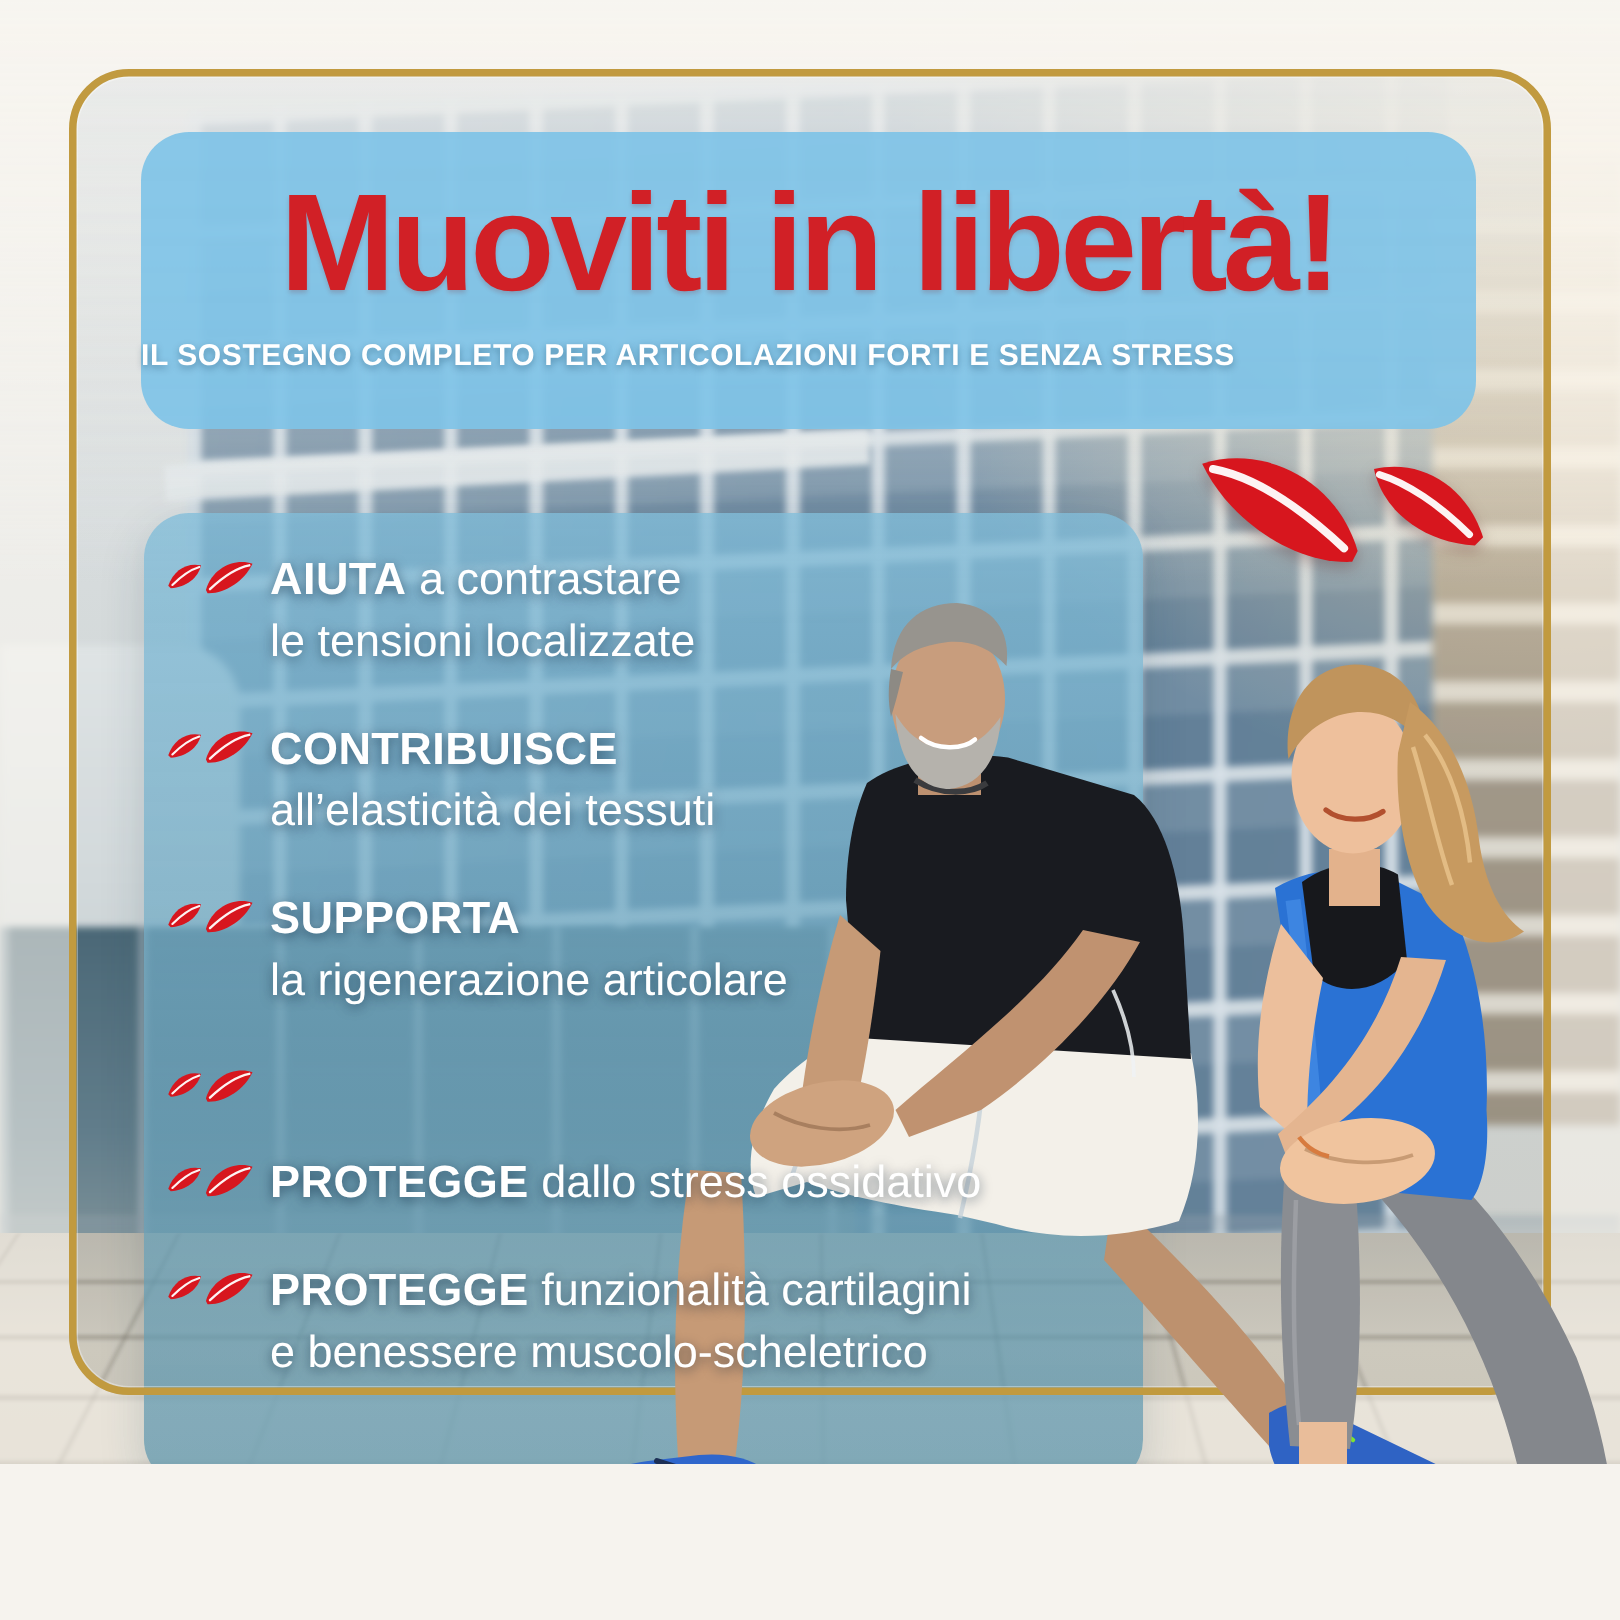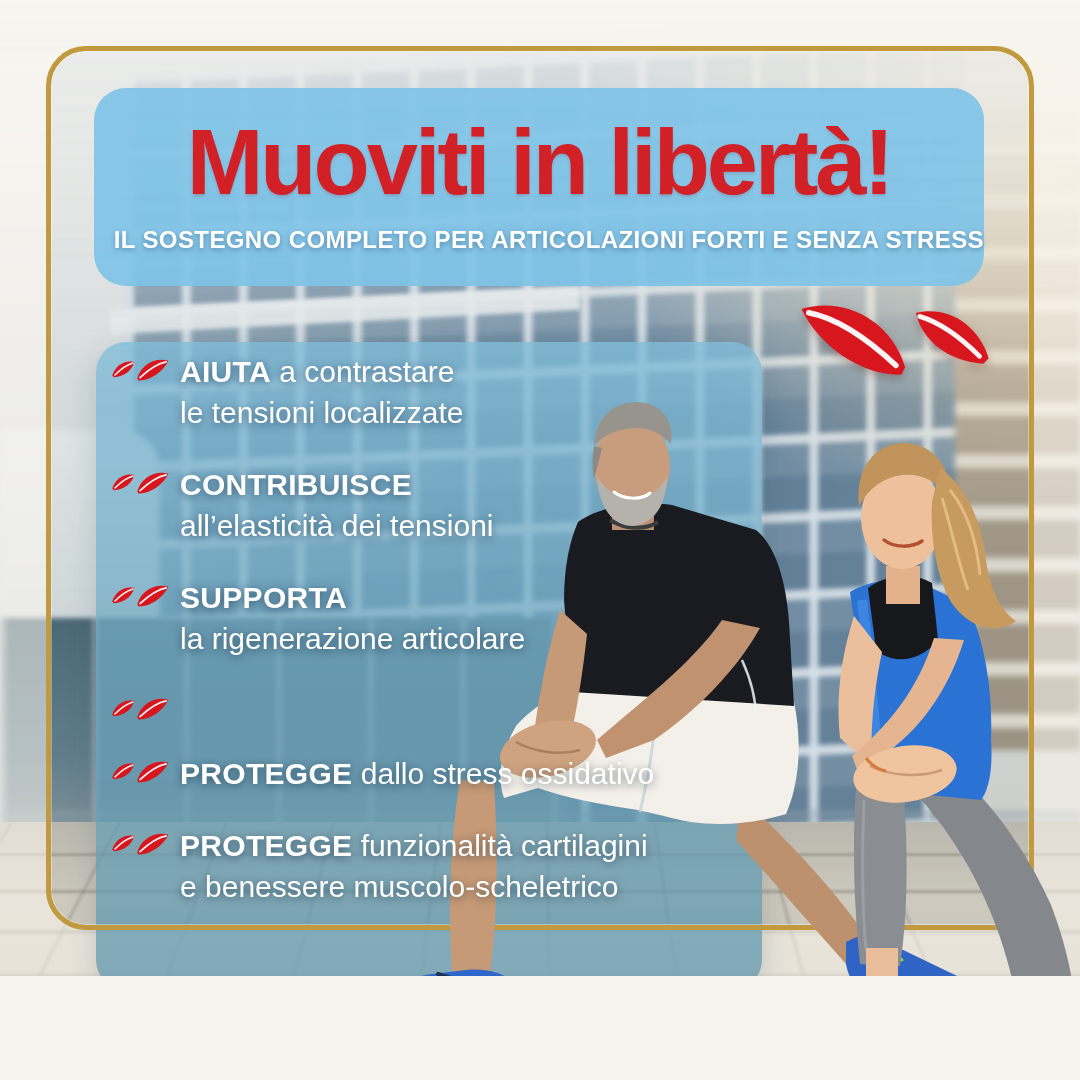--- a/index.html
+++ b/index.html
@@ -51,30 +51,30 @@
   .outer-haze{inset:46px;border-radius:40px;z-index:3;box-shadow:0 0 0 1300px rgba(247,244,239,.58);}
   .frame{inset:46px;border-radius:40px;z-index:5;border:5px solid #c19a3f;
     box-shadow:inset 0 0 0 1px rgba(255,255,255,.35);}
 
   
   .header-panel{left:94px;top:88px;width:890px;height:198px;border-radius:32px;z-index:4;
     background:rgba(127,195,231,.92);}
   .title{position:absolute;left:0;right:0;top:22px;text-align:center;
     font-size:92px;font-weight:700;letter-spacing:-3px;color:#d12026;white-space:nowrap;
     text-shadow:0 2px 3px rgba(120,10,15,.18);}
-  .subtitle{position:absolute;left:0;right:0;top:138px;text-align:right;
-    font-size:24px;font-weight:700;letter-spacing:.4px;color:#ffffff;white-space:nowrap;
+  .subtitle{position:absolute;left:0;right:0;top:138px;text-align:left;
+    font-size:20px;font-weight:700;letter-spacing:.4px;color:#ffffff;white-space:nowrap;
     text-shadow:0 2px 5px rgba(0,40,70,.35);}
 
   
   .content-panel{left:96px;top:342px;width:666px;height:648px;border-radius:30px;z-index:4;
     background:linear-gradient(180deg, rgba(129,188,216,.80) 0%, rgba(108,165,190,.72) 55%, rgba(92,148,170,.74) 100%);
     box-shadow:0 10px 30px rgba(30,60,80,.18);}
   .benefits{left:96px;top:342px;width:666px;height:648px;z-index:7;
-    display:flex;flex-direction:column;gap:31px;padding:9px 0 0 14px;box-sizing:border-box;}
+    display:flex;flex-direction:column;gap:31px;padding:24px 0 0 14px;box-sizing:border-box;}
   .b-row{display:flex;align-items:flex-start;}
   .b-icon{flex:0 0 60px;margin:6px 10px 0 0;}
   .b-text{color:#fff;font-size:30px;line-height:41px;font-weight:400;
     text-shadow:0 2px 8px rgba(0,25,50,.55);}
   .b-text b{font-weight:700;letter-spacing:.3px;}
   .b-line2:empty{display:none;}
 
   
   .logo{left:796px;top:296px;width:200px;height:88px;z-index:4;
     filter:drop-shadow(0 4px 5px rgba(70,0,0,.25));}
@@ -229,21 +229,21 @@
         <div class="b-line2">le tensioni localizzate</div>
       </div>
     </div>
 
     <div class="b-row">
       <svg class="b-icon" viewBox="0 0 110 48">
           <use href="#leafpair"></use>
         </svg>
       <div class="b-text">
         <div class="b-line1"><b>CONTRIBUISCE</b><span></span></div>
-        <div class="b-line2">all’elasticità dei tensioni</div>
+        <div class="b-line2">all’elasticità dei tessuti</div>
       </div>
     </div>
 
     <div class="b-row">
       <svg class="b-icon" viewBox="0 0 110 48">
           <use href="#leafpair"></use>
         </svg>
       <div class="b-text">
         <div class="b-line1"><b>SUPPORTA</b><span></span></div>
         <div class="b-line2">la rigenerazione articolare</div>

